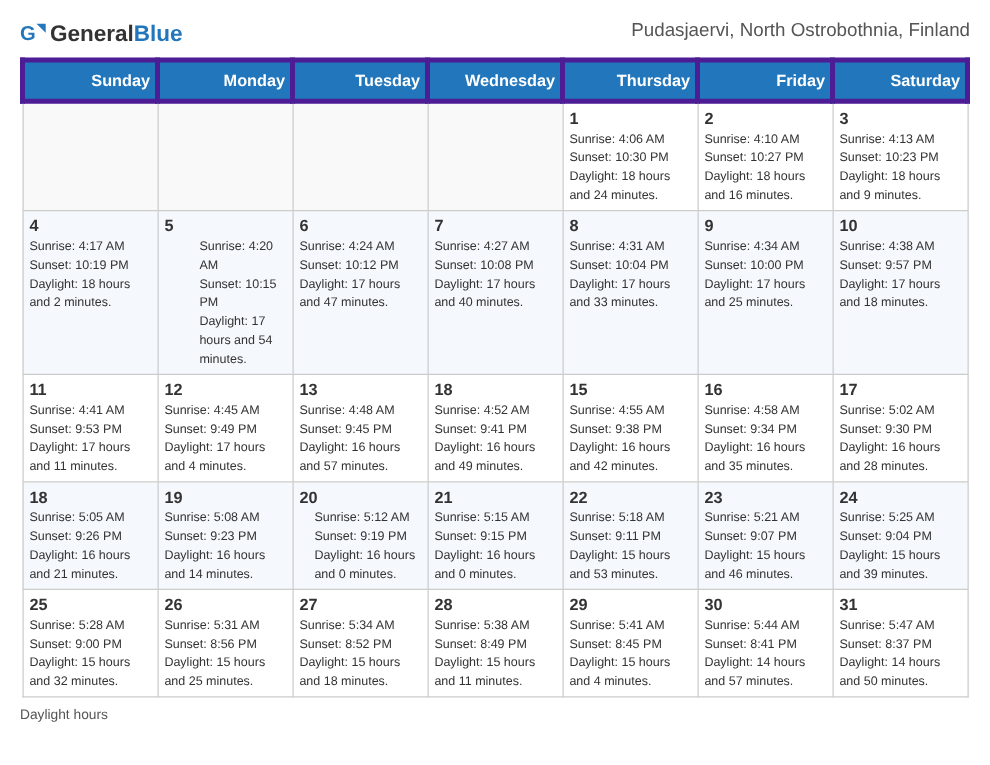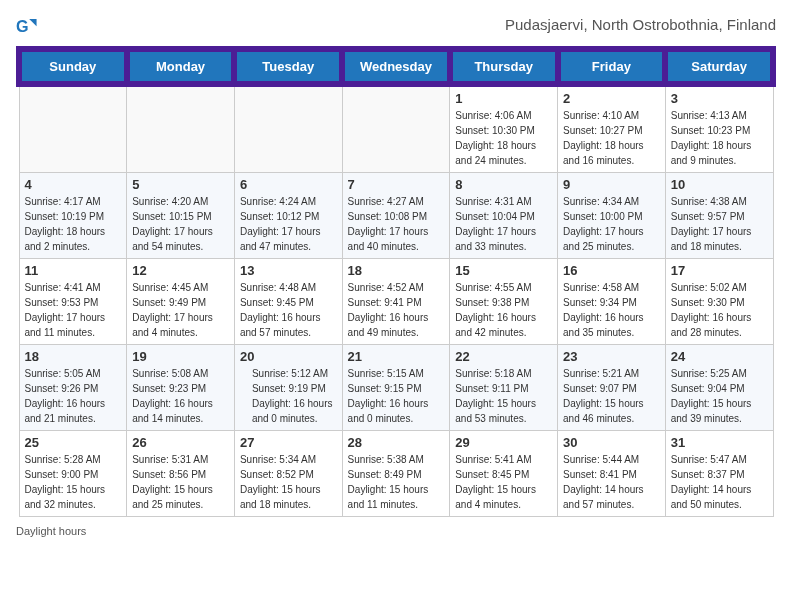--- a/index.html
+++ b/index.html
@@ -51,22 +51,22 @@
       width: 100%;
       border-collapse: collapse;
       table-layout: fixed;
     }
     .calendar-table thead tr th {
       background-color: #2176bc;
       color: #fff;
       font-size: 13px;
       font-weight: bold;
       padding: 7px 4px;
-      text-align: center;
-      border: 6px solid #4c1d95;
+      text-align: right;
+      border: 4px solid #4c1d95;
       margin-left: 46px;
     }
     .calendar-table tbody tr td {
       border: 1px solid #ccc;
       vertical-align: top;
       padding: 4px 5px;
       font-size: 10.5px;
       color: #333;
       background: #fff;
       height: 80px;
@@ -97,20 +97,23 @@
   </style>
 </head>
 <body>
 
 <div class="header-section">
   <div class="logo">
     <svg class="logo-icon" viewBox="0 0 30 30" xmlns="http://www.w3.org/2000/svg">
       <text x="0" y="22" font-size="22" fill="#2176bc" font-weight="bold">G</text>
       <polygon points="18,4 28,4 28,14" fill="#2176bc"></polygon>
     </svg>
+    <div>
+      <span class="logo-text-general">General</span><span class="logo-text-blue">Blue</span>
+    </div>
   </div>
   <div class="title-section">
     <div class="subtitle">Pudasjaervi, North Ostrobothnia, Finland</div>
   </div>
 </div>
 
 <table class="calendar-table">
   <thead>
     <tr>
     <th>Sunday</th>
@@ -149,21 +152,21 @@
       </tr>
       <tr>
         <td>
           <span class="day-number">4</span>
           <div class="day-info" style="white-space: pre-line;">Sunrise: 4:17 AM
 Sunset: 10:19 PM
 Daylight: 18 hours and 2 minutes.</div>
         </td>
         <td>
           <span class="day-number">5</span>
-          <div class="day-info" style="white-space: pre-line;">Sunrise: 4:20 AM
+          <div class="day-info" style="white-space: pre-line; margin-left: 28px;">Sunrise: 4:20 AM
 Sunset: 10:15 PM
 Daylight: 17 hours and 54 minutes.</div>
         </td>
         <td>
           <span class="day-number">6</span>
           <div class="day-info" style="white-space: pre-line;">Sunrise: 4:24 AM
 Sunset: 10:12 PM
 Daylight: 17 hours and 47 minutes.</div>
         </td>
         <td>

